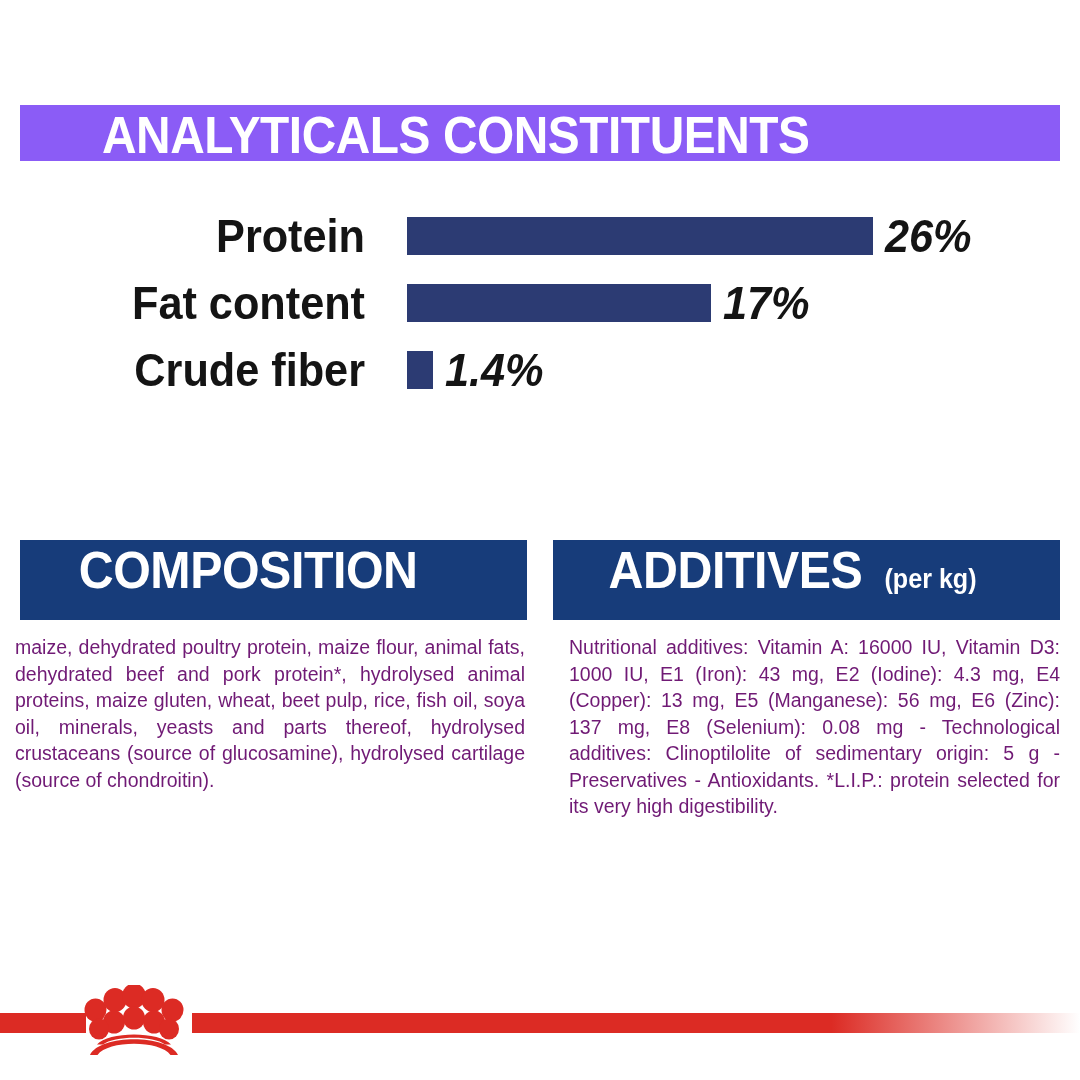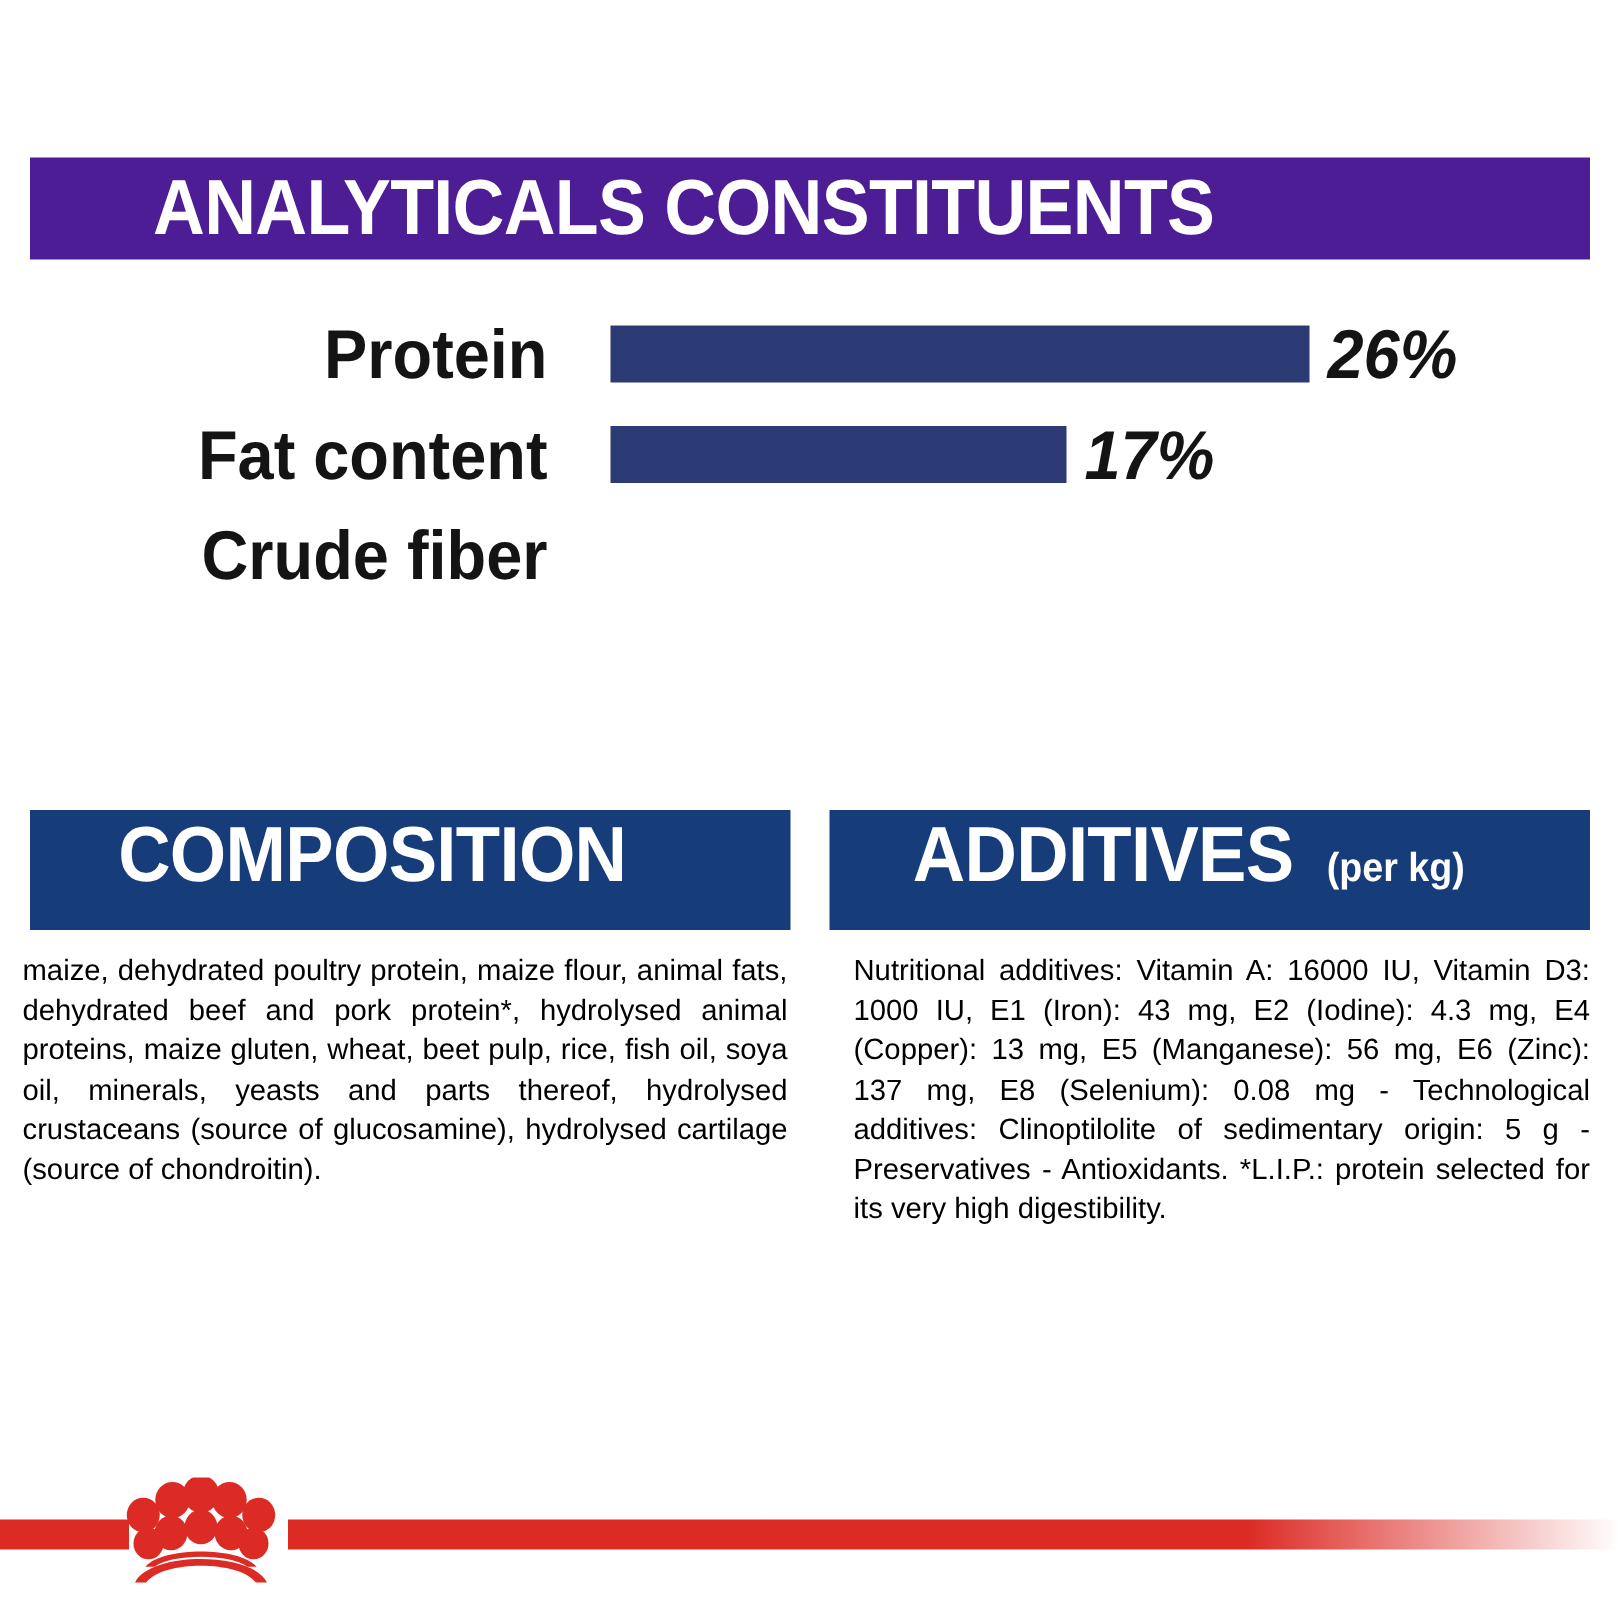--- a/index.html
+++ b/index.html
@@ -15,24 +15,23 @@
     font-family: "Liberation Sans", sans-serif;
     -webkit-font-smoothing: antialiased;
   }
 
   
   .ac-header {
     position: absolute;
     left: 20px;
     top: 105px;
     width: 1040px;
-    height: 68px;
-    background: #4c1d95;
-    display: flex;
-    align-items: center;
+    height: 56px;
+    background: #8b5cf6;
+    display: flex;
   }
   .ac-header-title {
     color: #ffffff;
     font-family: "Liberation Sans", sans-serif;
     font-weight: bold;
     font-size: 52px;
     letter-spacing: -0.5px;
     transform: scaleX(0.92);
     transform-origin: left center;
     margin-left: 82px;
@@ -129,21 +128,21 @@
     font-size: 27px;
     margin-left: 9px;
     transform: scaleX(0.93);
     transform-origin: left baseline;
   }
   .panel-body {
     margin-top: 14px;
     font-family: "Liberation Sans", sans-serif;
     font-size: 19.5px;
     line-height: 26.5px;
-    color: #000000;
+    color: #701a75;
     text-align: justify;
     text-justify: inter-word;
   }
   .panel.left .panel-body { padding-right: 2px; margin-left: -5px; }
   .panel.right .panel-body { margin-left: 16px; }
 
   
   .footer {
     position: absolute;
     left: 0;
@@ -196,20 +195,24 @@
   <div class="chart-row">
     <div class="chart-label">Fat content</div>
     <div class="chart-track">
       <div class="chart-bar" style="width:304px"></div>
       <div class="chart-value">17%</div>
     </div>
   </div>
 
   <div class="chart-row">
     <div class="chart-label">Crude fiber</div>
+    <div class="chart-track">
+      <div class="chart-bar" style="width:26px"></div>
+      <div class="chart-value">1.4%</div>
+    </div>
   </div>
 
 </div>
 
 <div class="panels">
 
   <div class="panel left">
     <div class="panel-header">
       <div class="panel-header-inner">
         <span class="panel-title">COMPOSITION</span>

